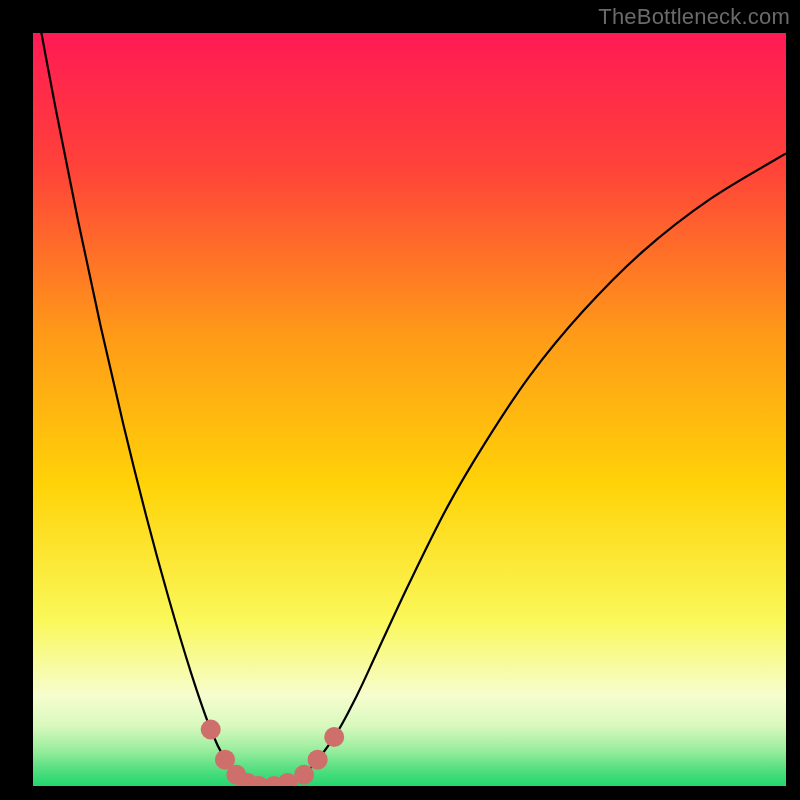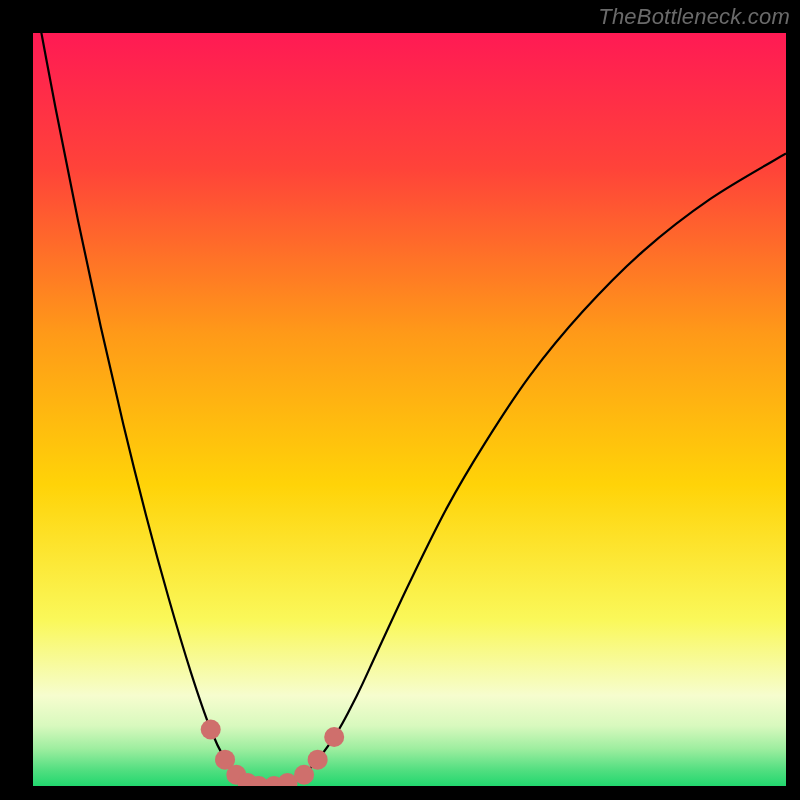--- a/index.html
+++ b/index.html
@@ -9,21 +9,20 @@
     height: 800px;
     background: #000;
     overflow: hidden;
     font-family: Arial, Helvetica, sans-serif;
   }
   .frame {
     position: absolute;
     left: 0; top: 0;
     width: 800px; height: 800px;
     background: #000;
-    font-style: italic;
   }
   .watermark {
     position: absolute;
     top: 4px;
     right: 10px;
     color: #6a6a6a;
     font-size: 22px;
     font-weight: 500;
     letter-spacing: 0.2px;
     z-index: 10;

